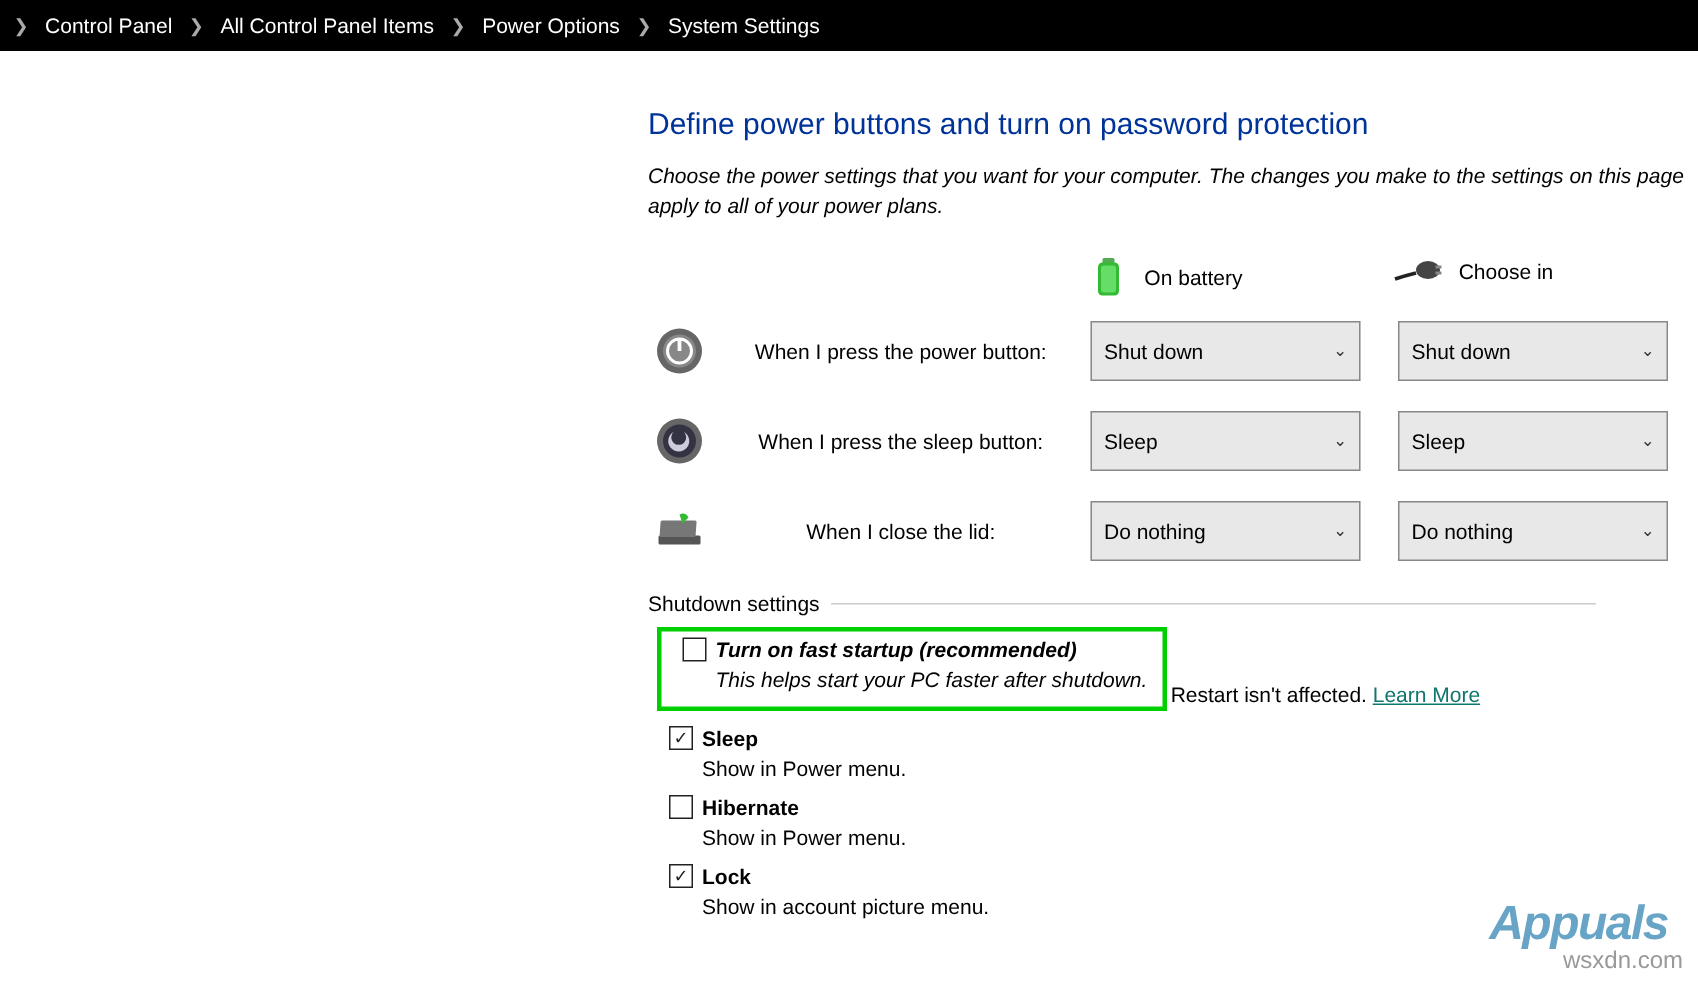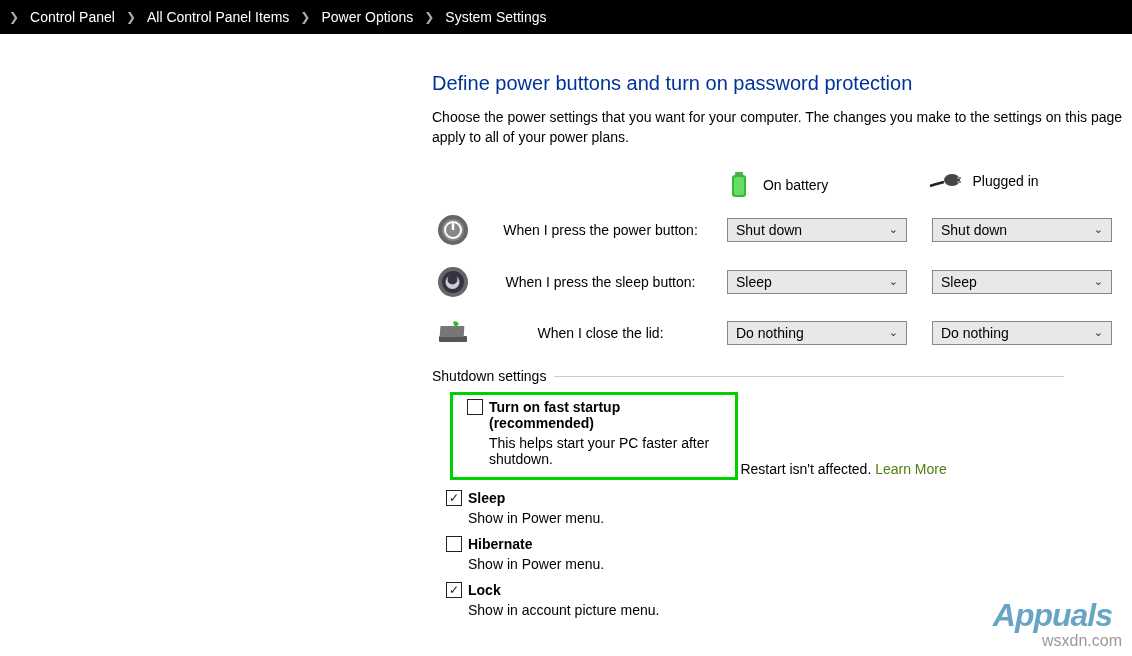--- a/index.html
+++ b/index.html
@@ -2,42 +2,42 @@
 <html><head>
   <meta charset="utf-8">
   <style>
     * { margin: 0; padding: 0; box-sizing: border-box; font-family: "Segoe UI", Tahoma, sans-serif; }
     body { width: 1132px; height: 656px; background: #fff; overflow: hidden; position: relative; }
     .breadcrumb-bar { background: #000; color: #fff; height: 34px; display: flex; align-items: center; padding-left: 6px; font-size: 14px; }
     .breadcrumb-item { display: inline-flex; align-items: center; color: #fff; padding: 4px 8px; cursor: default; }
     .breadcrumb-sep { color: #aaa; padding: 0 3px; font-size: 12px; }
     .content { padding: 38px 0 0 432px; width: 1132px; }
     .page-title { color: #003399; font-size: 20px; font-weight: 400; margin-bottom: 12px; }
-    .page-desc { color: #000; font-size: 14px; line-height: 1.45; max-width: 700px; margin-bottom: 22px; }
+    .page-desc { color: #000; font-size: 14px; line-height: 1.45; max-width: 700px; margin-bottom: 22px; font-style: italic; }
     .group-label { font-size: 14px; color: #000; margin-bottom: 8px; position: relative; }
     .group-label::after { content: ""; position: absolute; top: 50%; margin-left: 8px; width: 400px; border-top: 1px solid #ccc; }
     .group-label.short::after { width: 510px; }
     .icons-row { display: flex; align-items: flex-start; margin-bottom: 14px; }
     .col-spacer { width: 295px; }
     .col-icon { width: 205px; display: flex; align-items: center; gap: 10px; font-size: 14px; }
     .setting-row { display: flex; align-items: center; margin-bottom: 20px; }
     .setting-icon { width: 42px; display: flex; justify-content: center; }
     .setting-label { width: 253px; font-size: 14px; text-align: center; }
-    .dropdown { width: 180px; height: 24px; border: 1px solid #888; background: #e8e8e8; display: flex; align-items: center; justify-content: space-between; padding: 0 8px; font-size: 14px; margin-right: 25px; cursor: default; }
+    .dropdown { width: 180px; height: 40px; border: 1px solid #888; background: #e8e8e8; display: flex; align-items: center; justify-content: space-between; padding: 0 8px; font-size: 14px; margin-right: 25px; cursor: default; }
     .dropdown:last-child { margin-right: 0; }
     .chev { font-size: 11px; color: #333; }
     .shutdown-group { margin-top: 8px; }
-    .highlight-box { border: 3px solid #00d000; padding: 4px 6px 0 6px; margin-left: 18px; width: 288px; display:inline-block; }
+    .highlight-box { border: 3px solid #00d000; padding: 4px 6px 0 6px; margin-left: 6px; width: 340px; display:inline-block;font-style:italic; }
     .check-row { display: flex; align-items: flex-start; margin-bottom: 4px; margin-left: 14px; }
     .check-row.inside { margin-left: 8px; }
     .checkbox { width: 16px; height: 16px; border: 1px solid #222; margin-right: 6px; flex-shrink: 0; display:flex; align-items:center; justify-content:center; font-size:12px; color:#222; background:#fff; }
     .check-title { font-size: 14px; font-weight: 600; }
     .check-desc { font-size: 14px; margin-left: 36px; margin-bottom: 10px; color:#000; }
     .check-desc.inside { margin-left: 30px; display:inline; }
-    .learn-link { color: #4d7c0f; cursor: pointer; }
+    .learn-link { color: #0f766e; text-decoration: underline; cursor: pointer; }
     .watermark { position: absolute; right: 10px; bottom: 6px; font-size: 16px; color: #999; }
     .logo-blob { position: absolute; right: 20px; bottom: 22px; font-size: 32px; font-weight: bold; color: #0369a1; letter-spacing: -1px; font-style: italic; opacity:0.6; }
   </style>
 </head>
 <body>
 
 <div class="breadcrumb-bar">
   <span class="breadcrumb-sep">❯</span>
   <span class="breadcrumb-item">Control Panel</span>
   <span class="breadcrumb-sep">❯</span>
@@ -63,21 +63,21 @@
       </svg>
       <span>On battery</span>
     </div>
     <div class="col-icon">
       <svg width="34" height="22">
         <ellipse cx="24" cy="10" rx="8" ry="6" fill="#444"></ellipse>
         <path d="M2 16 Q 8 14 16 12" stroke="#222" stroke-width="2.5" fill="none"></path>
         <rect x="29" y="7" width="4" height="2" fill="#888"></rect>
         <rect x="29" y="11" width="4" height="2" fill="#888"></rect>
       </svg>
-      <span>Plugged in</span>
+      <span>Choose in</span>
     </div>
   </div>
 
   <div class="setting-row">
     <div class="setting-icon">
       <svg width="32" height="32">
         <circle cx="16" cy="16" r="15" fill="#666"></circle>
         <circle cx="16" cy="16" r="11" fill="#888"></circle>
         <circle cx="16" cy="16" r="8" fill="none" stroke="#fff" stroke-width="2"></circle>
         <line x1="16" y1="8" x2="16" y2="16" stroke="#fff" stroke-width="2.5"></line>

